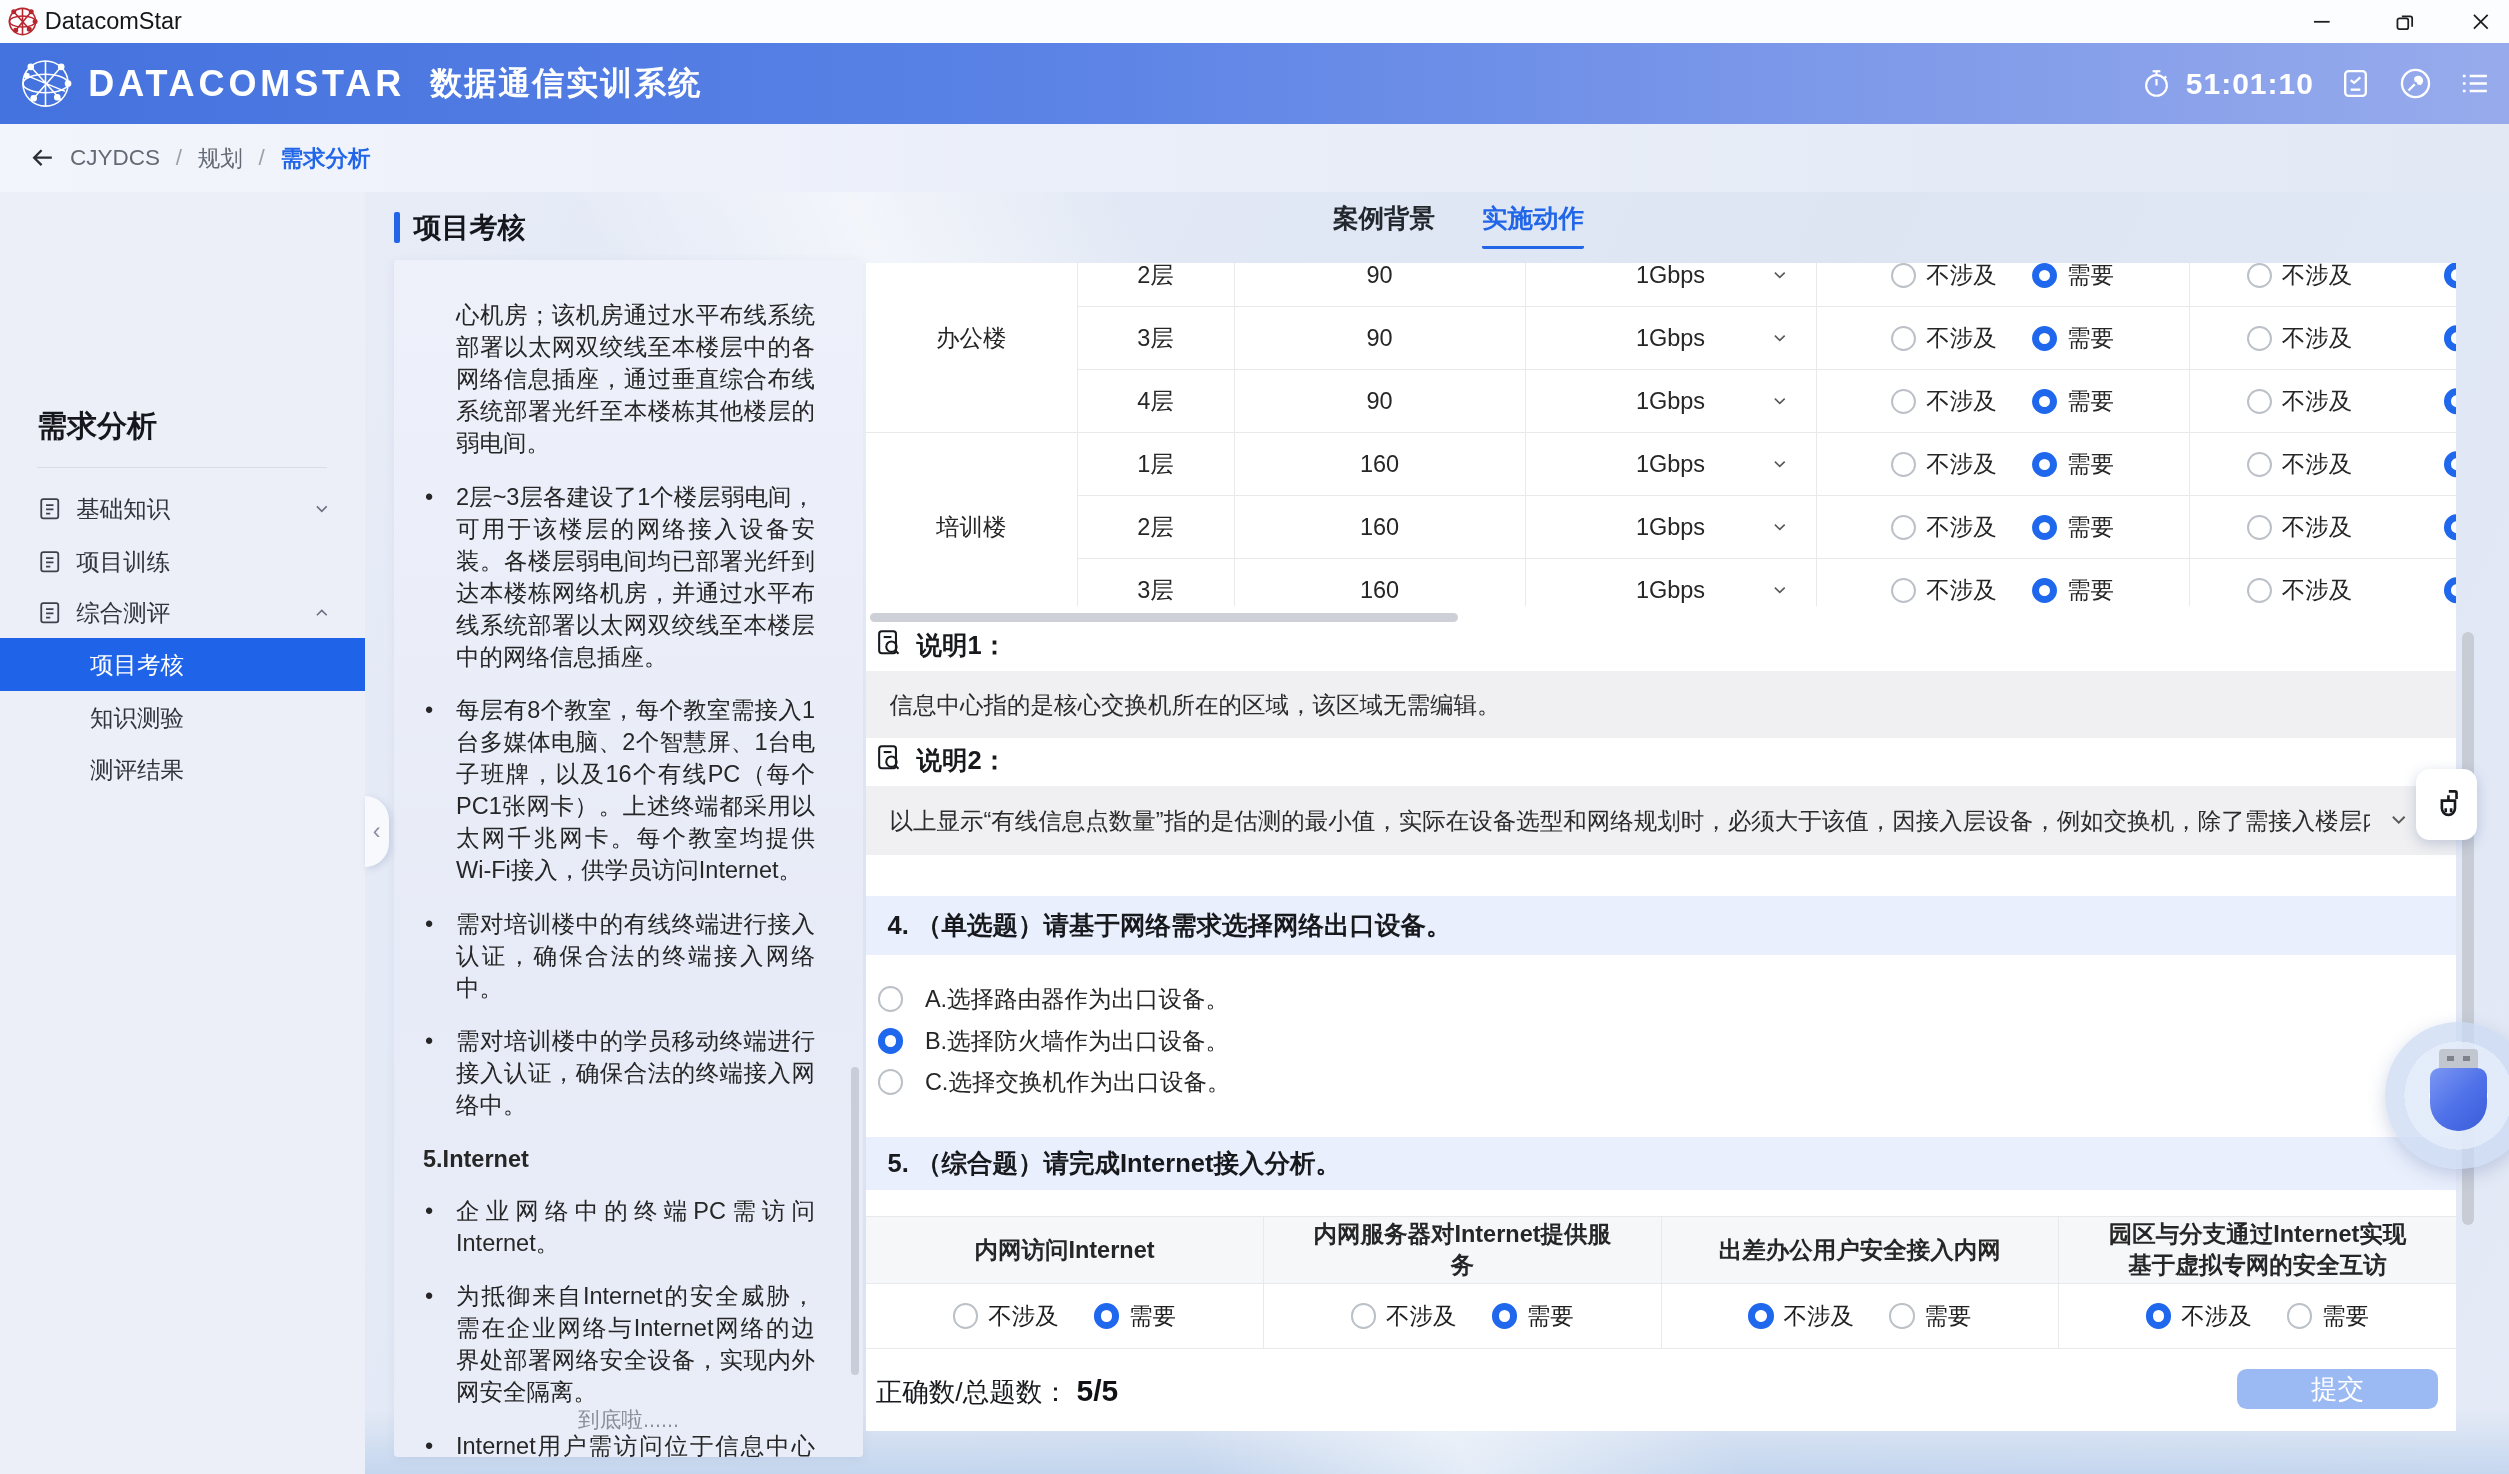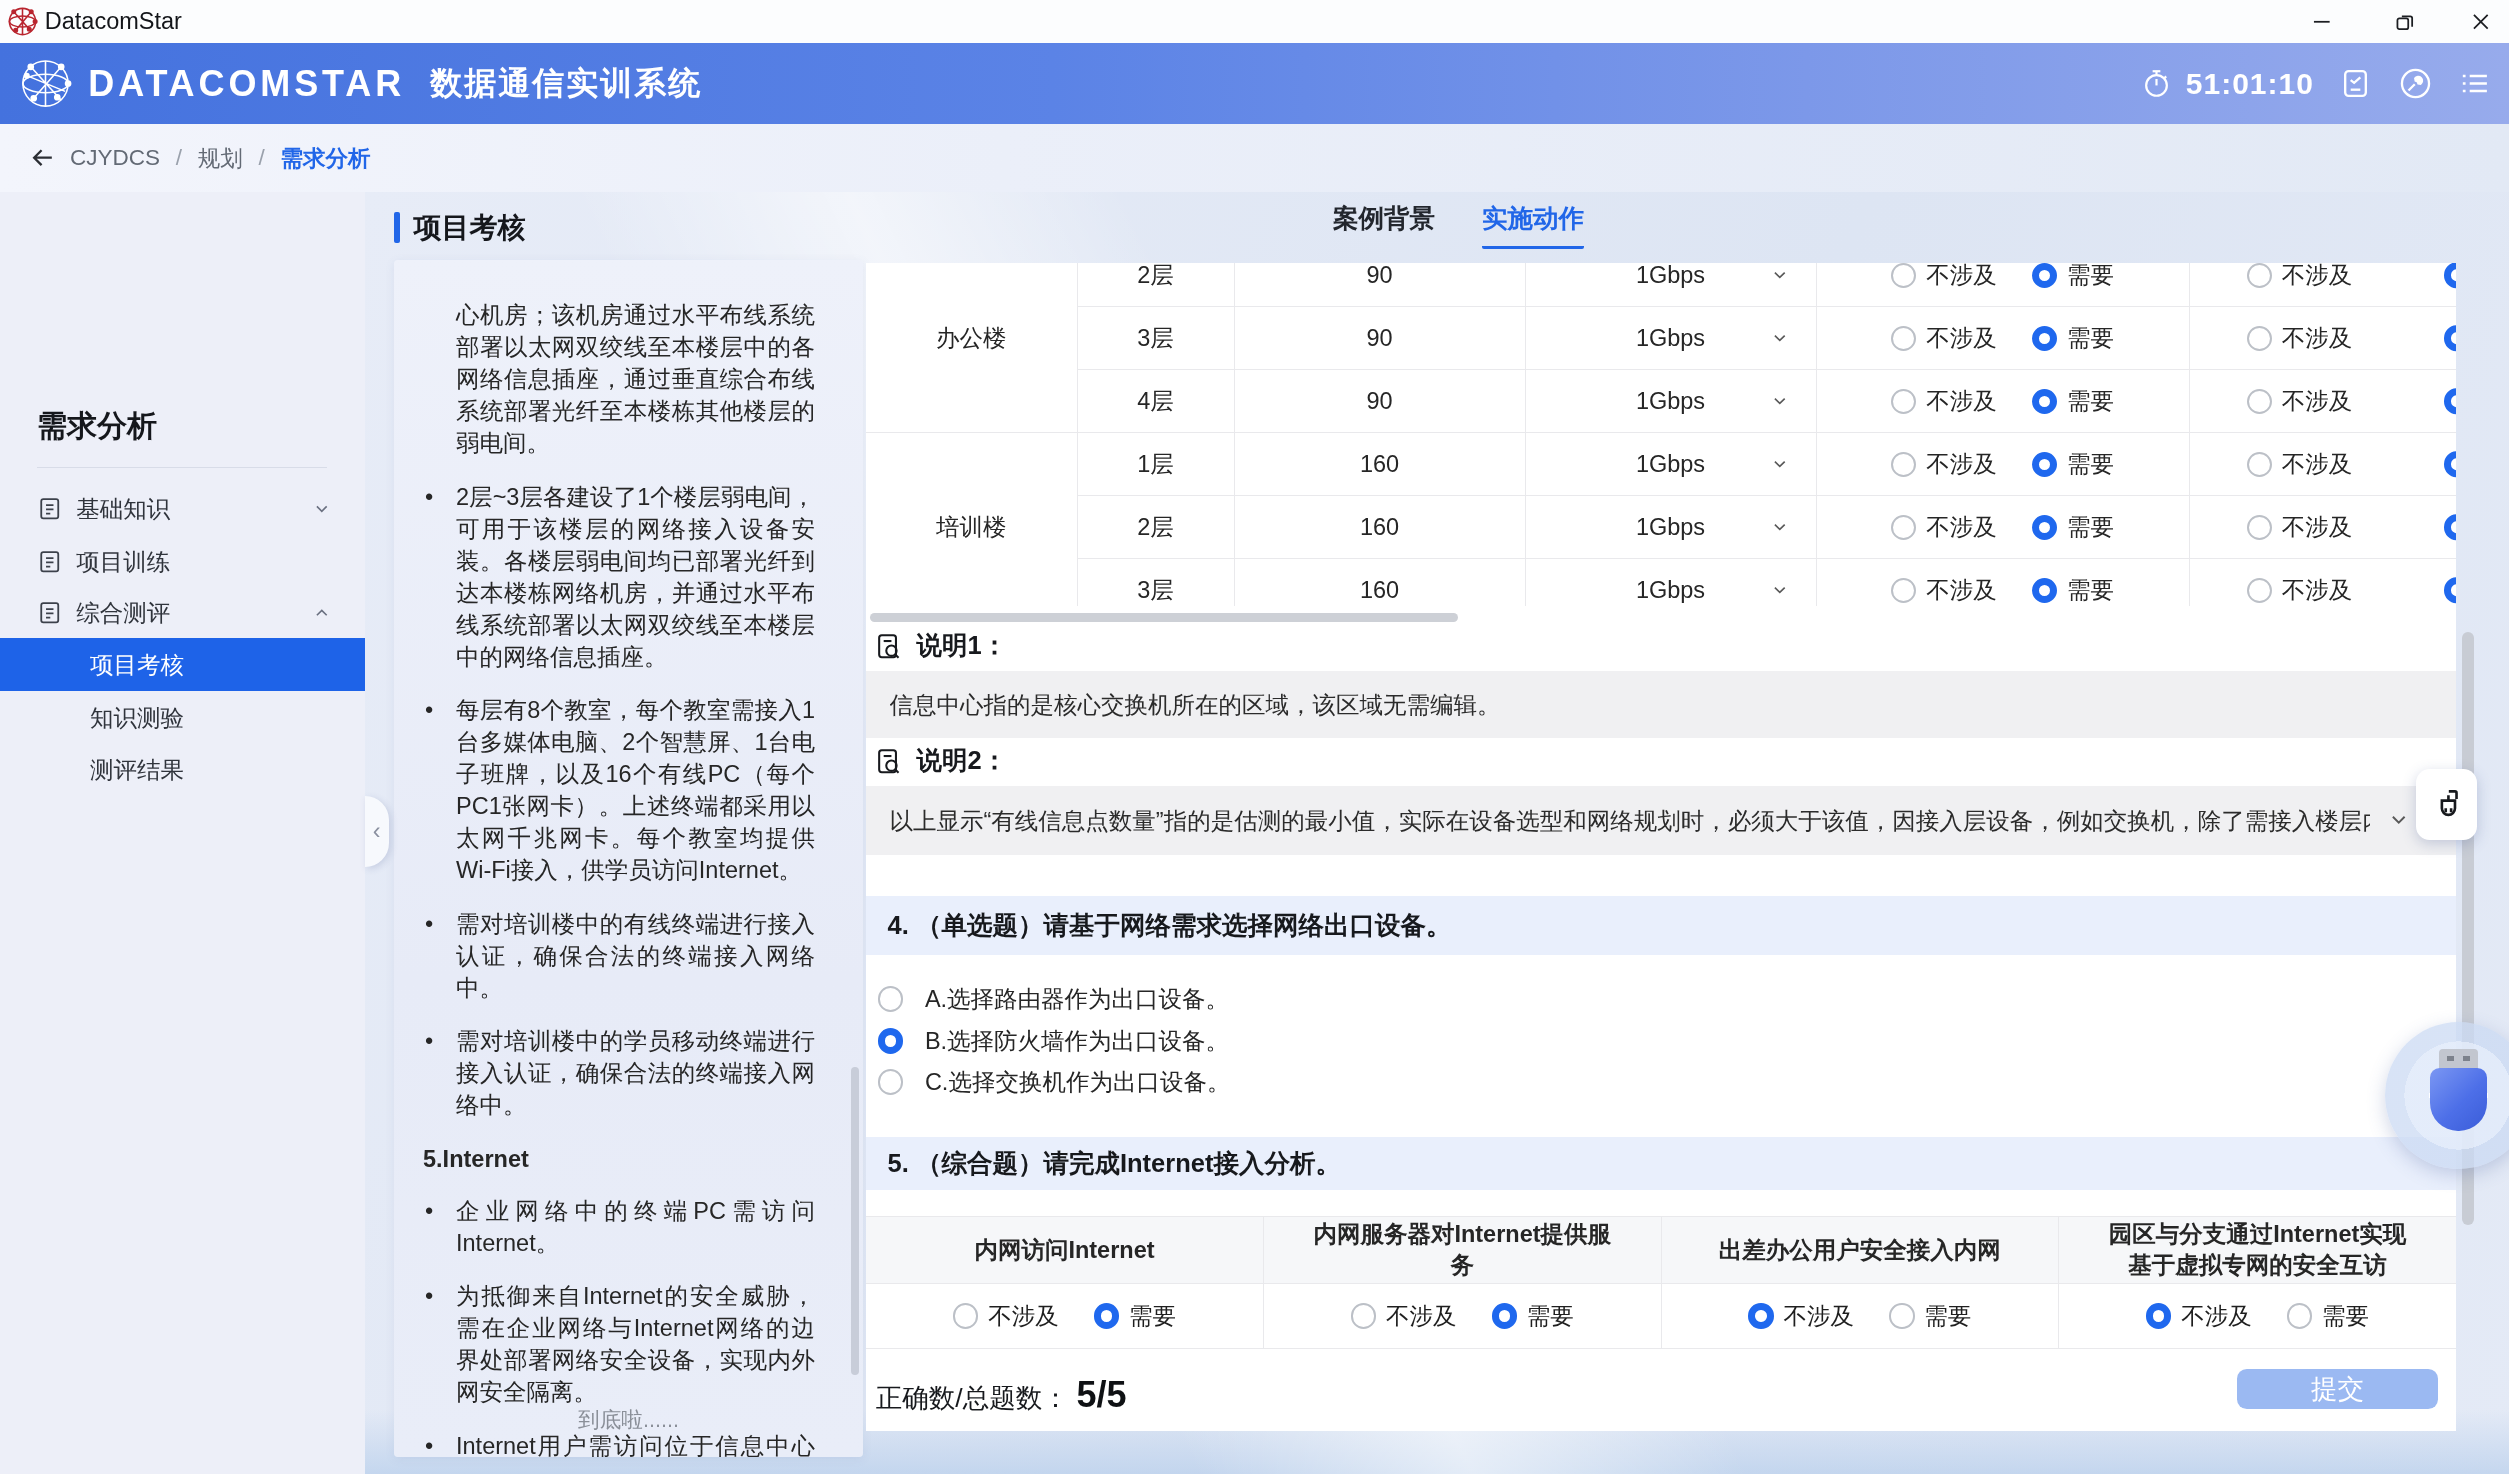--- a/index.html
+++ b/index.html
@@ -91,21 +91,21 @@
   td.c-r1 .grp{display:flex;align-items:center;justify-content:center;gap:35px;}
   td.c-r2{position:relative;}
   td.c-r2 .grp{display:flex;align-items:center;justify-content:flex-start;padding-left:57px;}
   td.c-r2 .cutradio{position:absolute;right:-13.7px;top:50%;transform:translateY(-50%);}
   .rpair{display:flex;align-items:center;gap:9.8px;}
   .radio{width:25.5px;height:25.5px;border:2px solid #bcc0c7;border-radius:50%;background:#fff;flex:none;}
   .radio.checked{border:7.8px solid #1f68ee;}
   #ftable-hscroll{position:absolute;left:3.9px;top:350px;width:588px;height:8.8px;background:#cdd0d6;border-radius:4.9px;}
 
   
-  .note-label-row{position:absolute;left:7.8px;display:flex;align-items:flex-end;gap:11.8px;}
+  .note-label-row{position:absolute;left:7.8px;display:flex;align-items:flex-start;gap:11.8px;}
   .note-label-row .t{font-size:25.5px;font-weight:700;color:#17191d;}
   .note-box{position:absolute;left:0;width:1590px;background:#f0f0f2;display:flex;align-items:center;}
   .note-box .t{margin-left:23.5px;font-size:23.5px;color:#2b2b2b;white-space:nowrap;overflow:hidden;}
 
   
   .q-band{position:absolute;left:0;width:1590px;background:#e9effc;display:flex;align-items:center;}
   .q-band .t{margin-left:21.6px;font-size:25.5px;font-weight:700;color:#17191d;}
   .q-opt{position:absolute;left:11.8px;display:flex;align-items:center;gap:21.6px;font-size:23.5px;color:#262626;}
 
   
@@ -113,21 +113,21 @@
   #q5table table{border-collapse:collapse;table-layout:fixed;width:1590px;}
   #q5table td{border:1px solid #e9e9ec;text-align:center;}
   #q5table tr td:first-child{border-left:none;}
   #q5table tr td:last-child{border-right:none;}
   #q5table .hrow td{height:67px;background:#f6f7f9;font-size:23.5px;font-weight:700;color:#262626;padding:0 39px;line-height:31px;}
   #q5table .brow td{height:65px;}
   #q5table .grp{display:flex;align-items:center;justify-content:center;gap:35px;font-size:23.5px;}
 
   
   #score{position:absolute;left:9.8px;top:1111px;display:flex;align-items:baseline;font-size:26.5px;color:#17191d;}
-  #score .v{font-size:36px;font-weight:700;margin-left:7.8px;color:#0f1114;}
+  #score .v{font-size:30px;font-weight:700;margin-left:7.8px;color:#0f1114;}
   #submit{position:absolute;left:1371px;top:1106px;width:201px;height:40px;background:#9bb9f2;border-radius:9.8px;
     display:flex;align-items:center;justify-content:center;color:#fff;font-size:26.5px;}
 
   
   #note2-chev{position:absolute;left:1521px;top:545px;color:#595959;}
 
   
   #brush-btn{left:2416px;top:769px;width:61px;height:71px;background:#fff;border-radius:13.7px;
     box-shadow:0 3.9px 13.7px rgba(60,80,140,.25);display:flex;align-items:center;justify-content:center;z-index:5;color:#17191d;}
   #main-vscroll{left:2462px;top:632px;width:11.8px;height:593px;background:#c8ccd4;border-radius:5.9px;z-index:3;}

